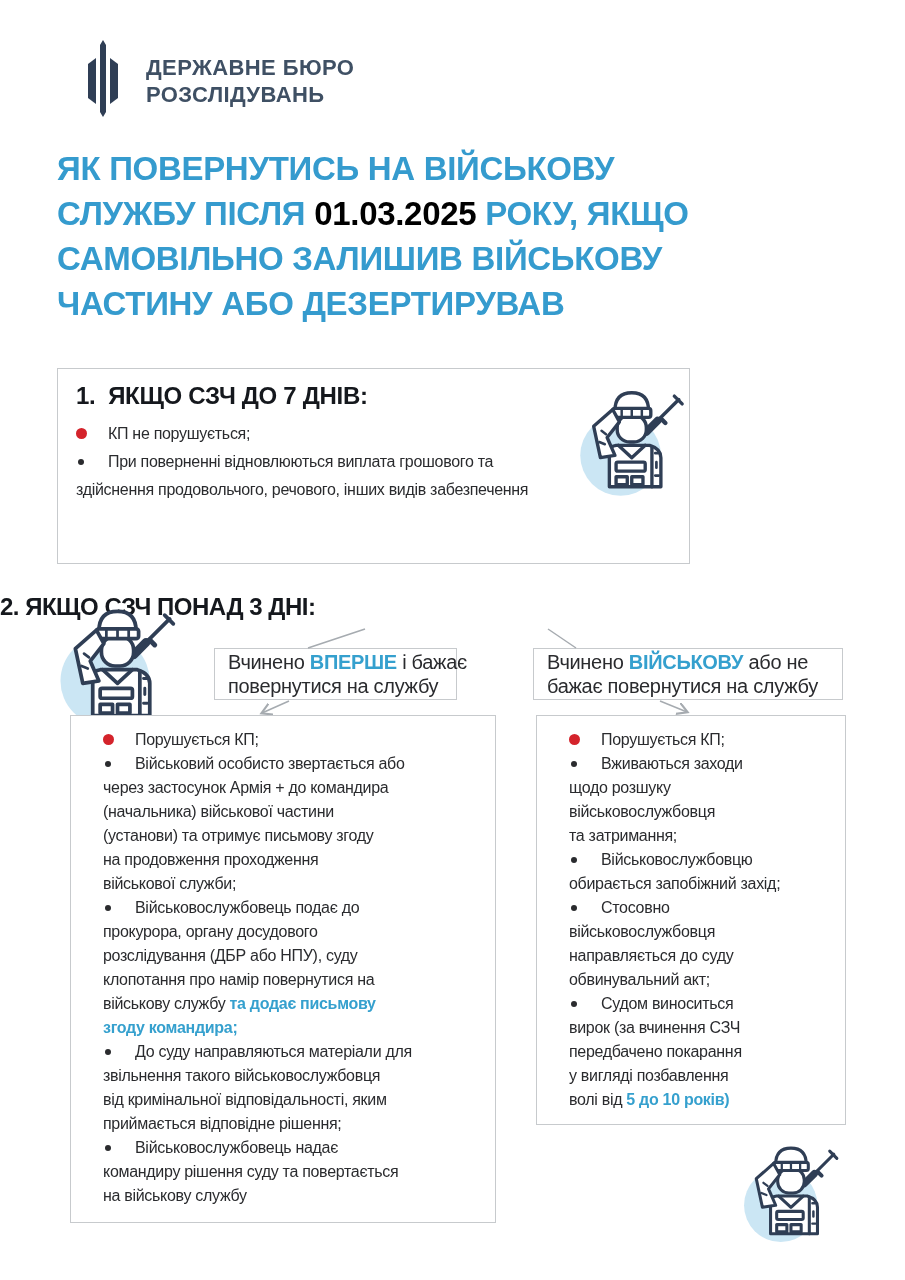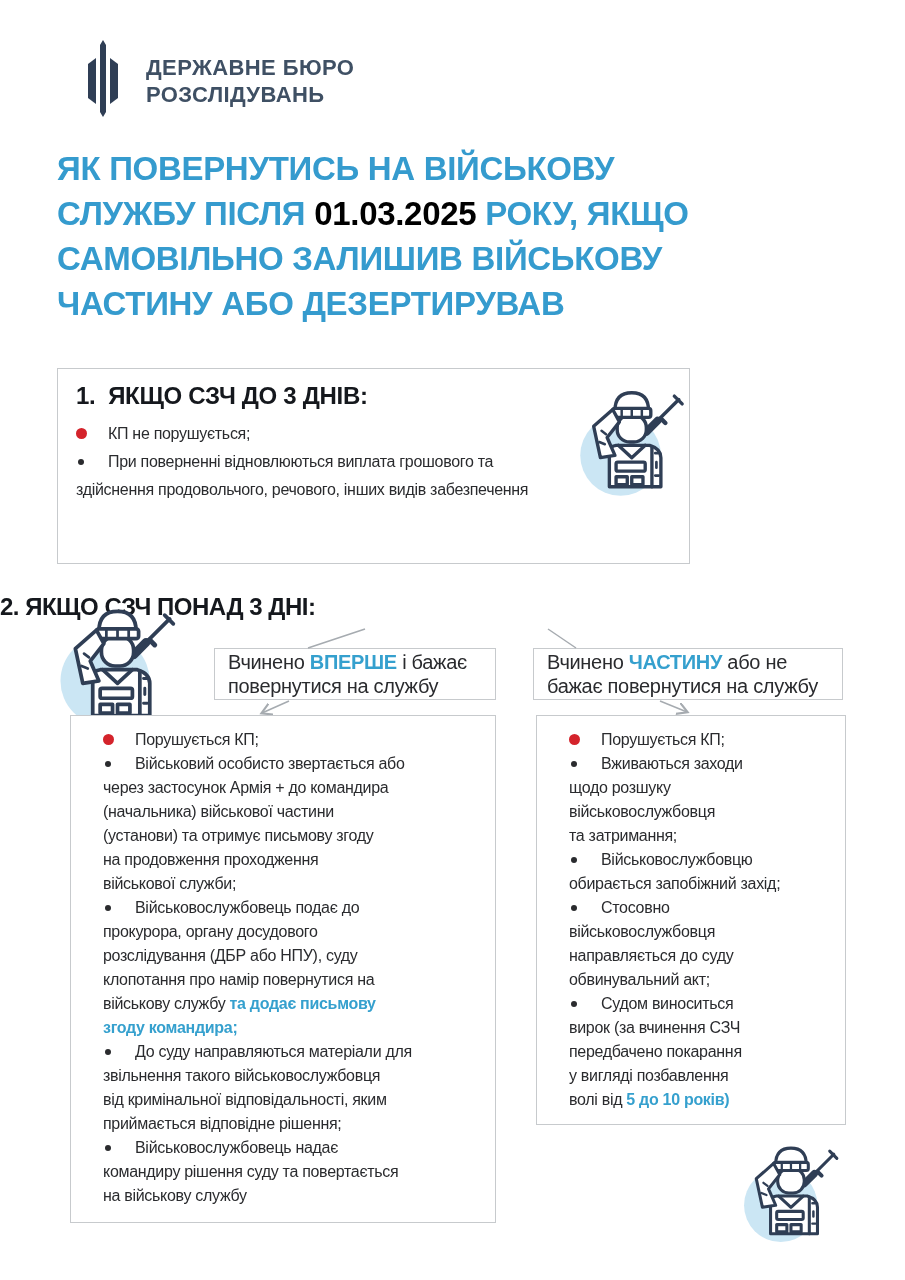--- a/index.html
+++ b/index.html
@@ -26,21 +26,21 @@
   .box1 .item{line-height:28px;}
   .bullet-red{display:inline-block;width:11px;height:11px;border-radius:50%;
     background:#D4232B;margin:0 21px 0 0;}
   .bullet-dot{display:inline-block;width:6px;height:6px;border-radius:50%;
     background:#2A2B2E;margin:0 24px 2px 2px;}
   
   .s2-heading{position:absolute;left:0;top:592px;width:905px;margin:0;
     font-size:24px;line-height:30px;font-weight:bold;color:#15181D;letter-spacing:-0.5px;white-space:pre;}
   .label-box{position:absolute;border:1px solid #C7CACD;box-sizing:border-box;background:#fff;
     font-size:20px;line-height:24px;padding:1px 13px;white-space:pre;letter-spacing:-0.3px;}
-  .label-left{left:214px;top:648px;width:282px;height:52px;}
+  .label-left{left:214px;top:648px;width:243px;height:52px;}
   .label-right{left:533px;top:648px;width:310px;height:52px;}
   .content-box{font-size:20px;line-height:24px;padding:12px 32px;margin-left:8px;}
   .content-left{left:62px;top:715px;width:426px;height:508px;}
   .content-right{left:528px;top:715px;width:310px;height:410px;}
   .content-box .item{line-height:24px;}
   
   .icon-abs{position:absolute;display:block;}
   .connectors{position:absolute;left:0;top:0;width:905px;height:1280px;pointer-events:none;}
 </style>
 </head>
@@ -91,39 +91,39 @@
     <div class="logo-text"><span>ДЕРЖАВНЕ БЮРО</span>
 <span>РОЗСЛІДУВАНЬ</span></div>
   </header>
 
   <h1 class="title"><span>ЯК ПОВЕРНУТИСЬ НА ВІЙСЬКОВУ
 СЛУЖБУ ПІСЛЯ </span><span class="seg-red">01.03.2025</span><span> РОКУ, ЯКЩО
 САМОВІЛЬНО ЗАЛИШИВ ВІЙСЬКОВУ
 ЧАСТИНУ АБО ДЕЗЕРТИРУВАВ</span></h1>
 
   <section class="box box1">
-    <h2 class="box-heading">1.  ЯКЩО СЗЧ ДО 3 ДНІВ:</h2>
+    <h2 class="box-heading">1.  ЯКЩО СЗЧ ДО 7 ДНІВ:</h2>
     <div>
         <div class="item"><span class="bullet-red"></span><span>КП не порушується;</span></div>
         <div class="item"><span class="bullet-dot"></span><span>При поверненні відновлюються виплата грошового та
 здійснення продовольчого, речового, інших видів забезпечення</span></div>
       </div>
   </section>
   <svg class="icon-abs" style="left:578px;top:386px;width:112px;height:112px">
       <use href="#soldier"></use>
     </svg>
 
   <h2 class="s2-heading">2. ЯКЩО СЗЧ ПОНАД 3 ДНІ:</h2>
   <svg class="icon-abs" style="left:58px;top:604px;width:124px;height:124px">
       <use href="#soldier"></use>
     </svg>
 
   <div class="label-box label-left"><span>Вчинено </span><span class="seg-blue">ВПЕРШЕ</span><span> і бажає
 повернутися на службу</span></div>
-  <div class="label-box label-right"><span>Вчинено </span><span class="seg-blue">ЧАСТИНУ</span><span> або не
+  <div class="label-box label-right"><span>Вчинено </span><span class="seg-blue">ВІЙСЬКОВУ</span><span> або не
 бажає повернутися на службу</span></div>
 
   <svg class="connectors">
     <defs>
       <marker id="ah" markerWidth="10" markerHeight="10" refX="6.5" refY="4" orient="auto">
         <path d="M0,0 L7,4 L0,8" fill="none" stroke="#A6ABB0" stroke-width="1.4"></path>
       </marker>
     </defs>
     <g stroke="#A6ABB0" stroke-width="1.5" fill="none">
       <line x1="365" y1="629" x2="308" y2="648"></line>

